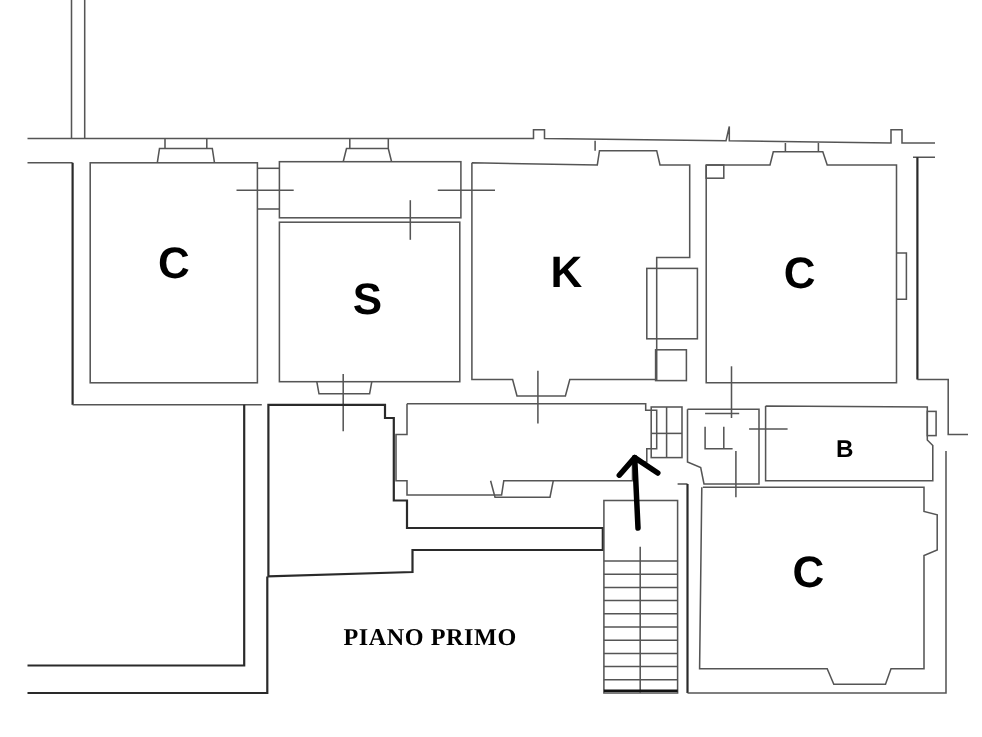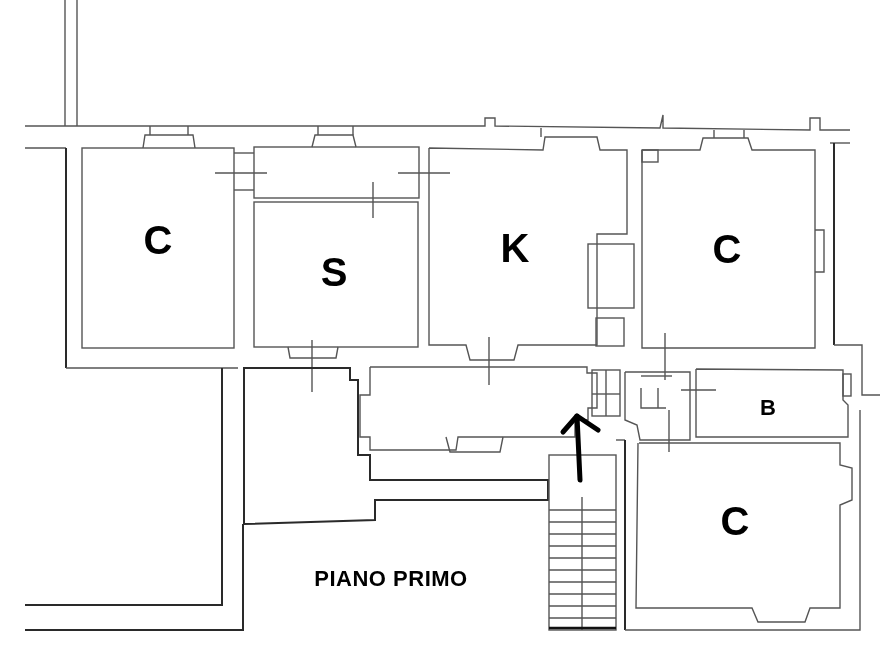--- a/index.html
+++ b/index.html
@@ -12,21 +12,21 @@
       position: absolute;
       font-family: "Liberation Sans", sans-serif;
       font-weight: bold;
       color: #000;
       transform: translate(-50%, -50%);
       white-space: nowrap;
       line-height: 1;
     }
     .room-big { font-size: 40px; }
     .room-small { font-size: 22px; }
-    .title-label { font-size: 22px; letter-spacing: 0.5px; }
+    .title-label { font-size: 22px; letter-spacing: 0.5px; font-family: Liberation Serif, serif; }
     .arrow { fill: none; stroke: #000; stroke-width: 5; stroke-linecap: round; stroke-linejoin: round; }
   </style>
 </head>
 <body>
 
 <svg id="plan" viewBox="0 0 893 670" xmlns="http://www.w3.org/2000/svg">
 
   <g>
     <line class="wall-thin" x1="65" y1="0" x2="65" y2="126"></line>
     <line class="wall-thin" x1="77" y1="0" x2="77" y2="126"></line>

